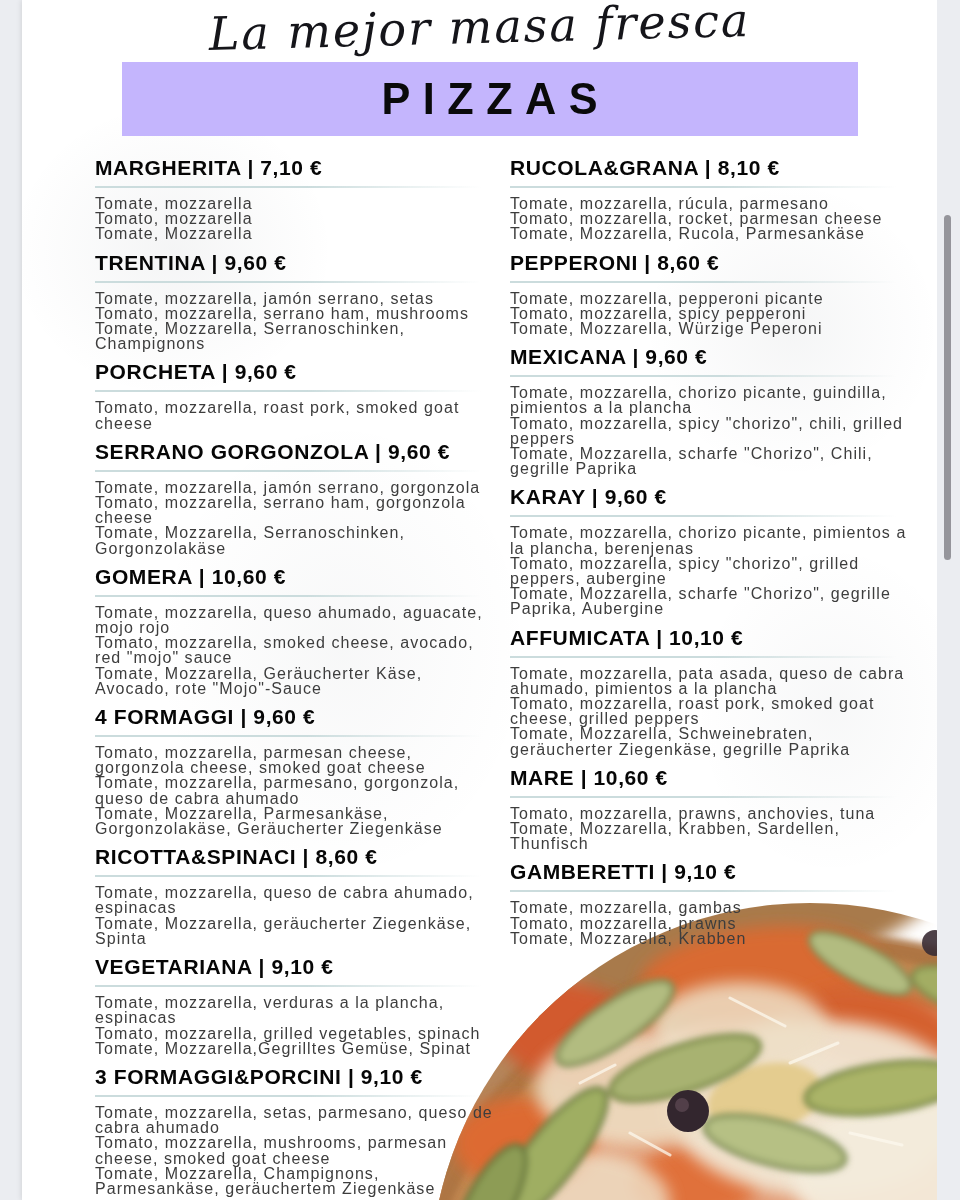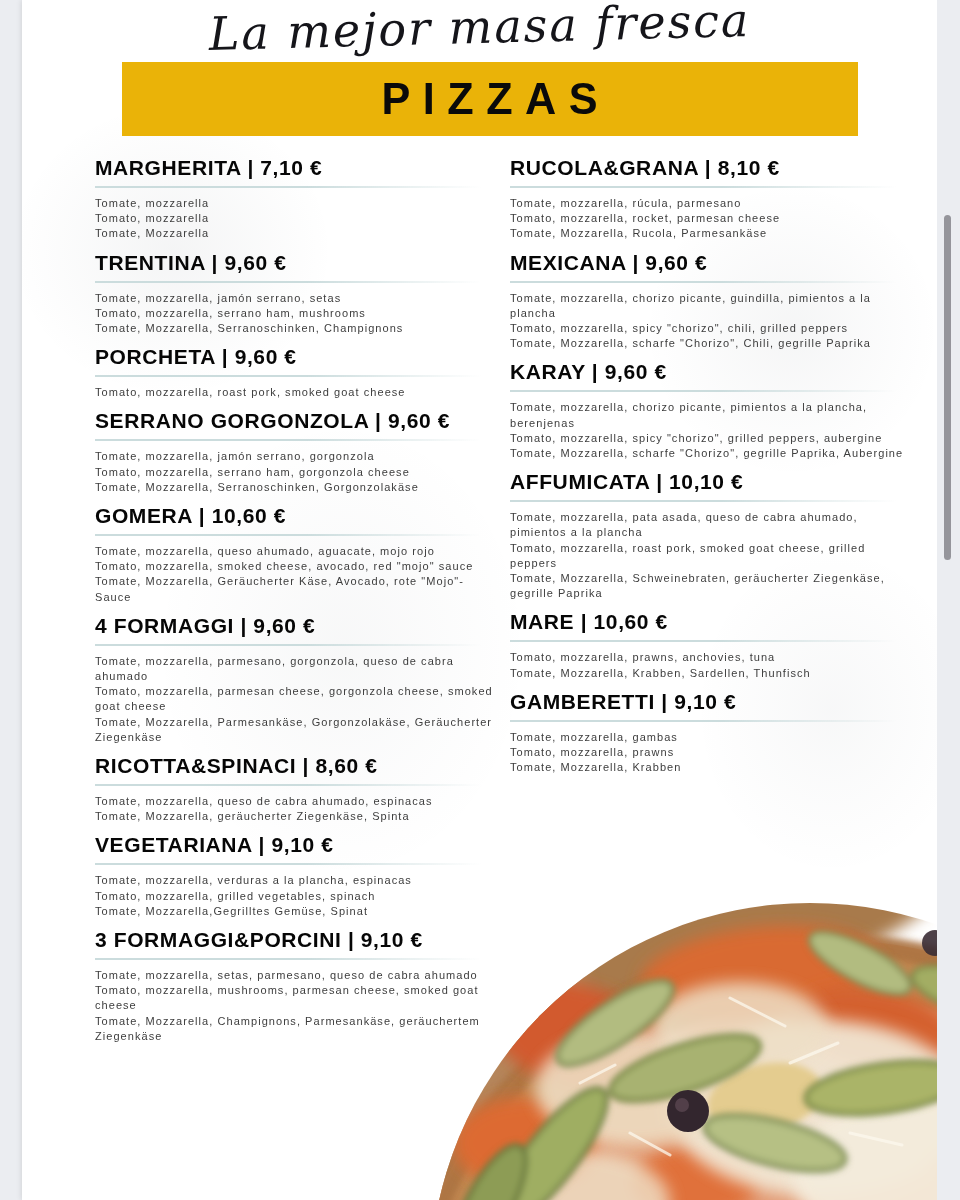--- a/index.html
+++ b/index.html
@@ -46,21 +46,21 @@
   }
   .column{width:398px;}
   .menu-item{margin-bottom:9px;}
   .item-title{
     font-size:21px;font-weight:800;color:#060606;
     letter-spacing:.6px;white-space:nowrap;
   }
   .item-divider{height:2px;margin:6px 0 8px 0;width:97%;}
   .item-desc{margin:0;}
   .desc-line{
-    font-size:11px;line-height:15.2px;letter-spacing:1.05px;
+    font-size:16px;line-height:15.2px;letter-spacing:1.05px;
     color:#3d3d3d;font-weight:400;
   }
 
   
   .pizza-wrap{position:absolute;left:408px;top:903px;width:760px;height:760px;z-index:1;}
 
   
   .scroll-track{position:absolute;right:0;top:0;width:23px;height:1200px;background:#ebedf1;}
   .scroll-thumb{
     position:absolute;left:944px;top:215px;width:7px;height:345px;
@@ -71,21 +71,21 @@
 <body>
 
 <div class="page">
   <div class="blob blob1"></div>
   <div class="blob blob2"></div>
   <div class="blob blob3"></div>
   <div class="blob blob4"></div>
 
   <div class="tagline">La mejor masa fresca</div>
 
-  <div class="banner" style="background: #eab308;">
+  <div class="banner" style="background: #c4b5fd;">
     <div class="banner-title">PIZZAS</div>
   </div>
 
   <div class="menu">
     <div class="column">
         <div class="menu-item">
           <div class="item-title">MARGHERITA | 7,10 €</div>
           <div class="item-divider" style="background: linear-gradient(to right, rgb(203, 220, 221) 0%, rgb(203, 220, 221) 55%, rgba(255, 255, 255, 0) 100%);"></div>
           <div class="item-desc">
             <div class="desc-line">Tomate, mozzarella</div>
@@ -124,22 +124,22 @@
           <div class="item-desc">
             <div class="desc-line">Tomate, mozzarella, queso ahumado, aguacate, mojo rojo</div>
             <div class="desc-line">Tomato, mozzarella, smoked cheese, avocado, red "mojo" sauce</div>
             <div class="desc-line">Tomate, Mozzarella, Geräucherter Käse, Avocado, rote "Mojo"-Sauce</div>
           </div>
         </div>
         <div class="menu-item">
           <div class="item-title">4 FORMAGGI | 9,60 €</div>
           <div class="item-divider" style="background: linear-gradient(to right, rgb(203, 220, 221) 0%, rgb(203, 220, 221) 55%, rgba(255, 255, 255, 0) 100%);"></div>
           <div class="item-desc">
+            <div class="desc-line">Tomato, mozzarella, parmesan cheese, gorgonzola cheese, smoked goat cheese</div>
             <div class="desc-line">Tomate, mozzarella, parmesano, gorgonzola, queso de cabra ahumado</div>
-            <div class="desc-line">Tomato, mozzarella, parmesan cheese, gorgonzola cheese, smoked goat cheese</div>
             <div class="desc-line">Tomate, Mozzarella, Parmesankäse, Gorgonzolakäse, Geräucherter Ziegenkäse</div>
           </div>
         </div>
         <div class="menu-item">
           <div class="item-title">RICOTTA&amp;SPINACI | 8,60 €</div>
           <div class="item-divider" style="background: linear-gradient(to right, rgb(203, 220, 221) 0%, rgb(203, 220, 221) 55%, rgba(255, 255, 255, 0) 100%);"></div>
           <div class="item-desc">
             <div class="desc-line">Tomate, mozzarella, queso de cabra ahumado, espinacas</div>
             <div class="desc-line">Tomate, Mozzarella, geräucherter Ziegenkäse, Spinta</div>
           </div>
@@ -164,20 +164,29 @@
         </div>
       </div>
     <div class="column">
         <div class="menu-item">
           <div class="item-title">RUCOLA&amp;GRANA | 8,10 €</div>
           <div class="item-divider" style="background: linear-gradient(to right, rgb(203, 220, 221) 0%, rgb(203, 220, 221) 55%, rgba(255, 255, 255, 0) 100%);"></div>
           <div class="item-desc">
             <div class="desc-line">Tomate, mozzarella, rúcula, parmesano</div>
             <div class="desc-line">Tomato, mozzarella, rocket, parmesan cheese</div>
             <div class="desc-line">Tomate, Mozzarella, Rucola, Parmesankäse</div>
+          </div>
+        </div>
+        <div class="menu-item">
+          <div class="item-title">PEPPERONI | 8,60 €</div>
+          <div class="item-divider" style="background: linear-gradient(to right, rgb(203, 220, 221) 0%, rgb(203, 220, 221) 55%, rgba(255, 255, 255, 0) 100%);"></div>
+          <div class="item-desc">
+            <div class="desc-line">Tomate, mozzarella, pepperoni picante</div>
+            <div class="desc-line">Tomato, mozzarella, spicy pepperoni</div>
+            <div class="desc-line">Tomate, Mozzarella, Würzige Peperoni</div>
           </div>
         </div>
         <div class="menu-item">
           <div class="item-title">MEXICANA | 9,60 €</div>
           <div class="item-divider" style="background: linear-gradient(to right, rgb(203, 220, 221) 0%, rgb(203, 220, 221) 55%, rgba(255, 255, 255, 0) 100%);"></div>
           <div class="item-desc">
             <div class="desc-line">Tomate, mozzarella, chorizo picante, guindilla, pimientos a la plancha</div>
             <div class="desc-line">Tomato, mozzarella, spicy "chorizo", chili, grilled peppers</div>
             <div class="desc-line">Tomate, Mozzarella, scharfe "Chorizo", Chili, gegrille Paprika</div>
           </div>

